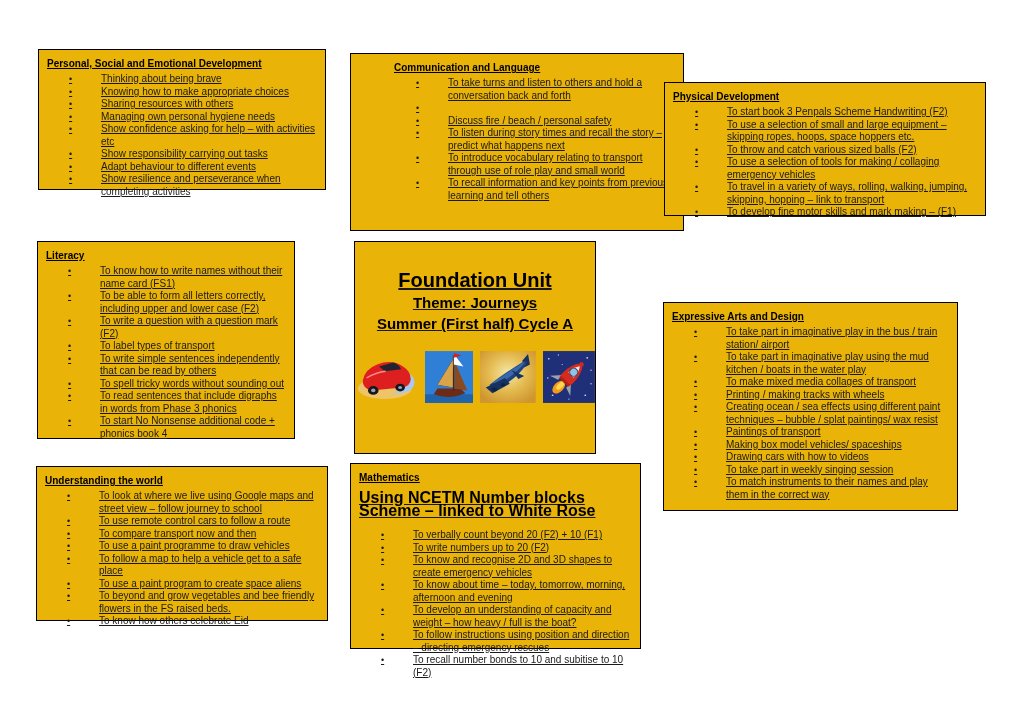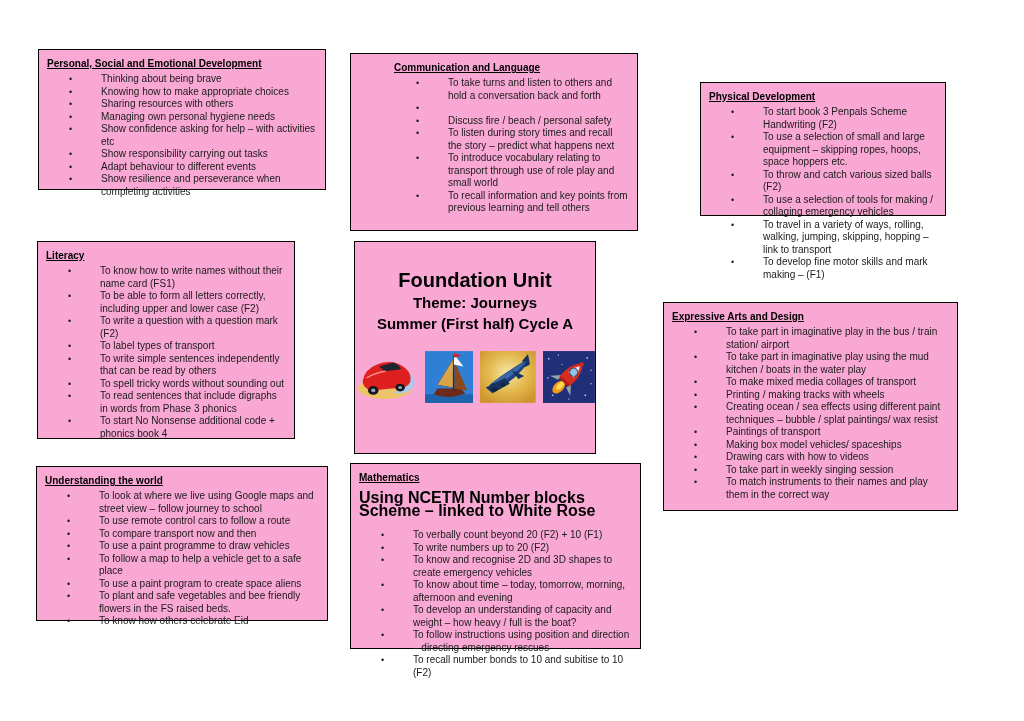--- a/index.html
+++ b/index.html
@@ -9,22 +9,23 @@
     background:#ffffff;
     margin:0 auto;
     font-family:"Liberation Sans", sans-serif;
     color:#1a1a1a;
     overflow:hidden;
   }
   .box{
     position:absolute;
     box-sizing:border-box;
     border:1px solid #000;
-    background:#f9a8d4;
+    background:#eab308;
     padding:7px 8px 6px 8px;
+    text-decoration:underline;
   }
   .box h3{
     margin:0 0 3px 0;
     font-size:10px;
     line-height:13px;
     font-weight:bold;
     text-decoration:underline;
     color:#000;
   }
   .subhead{
@@ -42,22 +43,22 @@
   }
   ul.blist .dot{
     flex:0 0 32px;
     margin-left:22px;
     font-size:9px;
     line-height:12.5px;
   }
   ul.blist .txt{flex:1 1 auto;}
   
   #box-psed    {left:38px;  top:49px;  width:288px; height:141px;}
-  #box-cl      {left:350px; top:53px;  width:288px; height:178px;padding-left:43px;}
-  #box-pd      {left:664px; top:82px;  width:246px; height:134px;margin-left:36px;}
+  #box-cl      {left:350px; top:53px;  width:334px; height:178px;padding-left:43px;}
+  #box-pd      {left:664px; top:82px;  width:322px; height:134px;}
   #box-lit     {left:37px;  top:241px; width:258px; height:198px;}
   #box-center  {left:354px; top:241px; width:242px; height:213px; padding:0;}
   #box-ead     {left:663px; top:302px; width:295px; height:209px;}
   #box-utw     {left:36px;  top:466px; width:292px; height:155px;}
   #box-maths   {left:350px; top:463px; width:291px; height:186px;}
   
   .title-block{margin-top:26px;text-align:center;}
   .t1{font-size:20px;font-weight:bold;line-height:24px;color:#000;}
   .t2{font-size:15px;font-weight:bold;line-height:21px;color:#000;text-align:center;}
   .imgrow{
@@ -358,21 +359,21 @@
         <li>
           <span class="dot">•</span>
           <span class="txt">To follow a map to help a vehicle get to a safe place</span>
         </li>
         <li>
           <span class="dot">•</span>
           <span class="txt">To use a paint program to create space aliens</span>
         </li>
         <li>
           <span class="dot">•</span>
-          <span class="txt">To plant and safe vegetables and bee friendly flowers in the FS raised beds.</span>
+          <span class="txt">To beyond and grow vegetables and bee friendly flowers in the FS raised beds.</span>
         </li>
         <li>
           <span class="dot">•</span>
           <span class="txt">To know how others celebrate Eid</span>
         </li>
       </ul>
   </section>
 
   <section class="box" id="box-maths">
     <h3 style="margin-bottom:0">Mathematics</h3>

